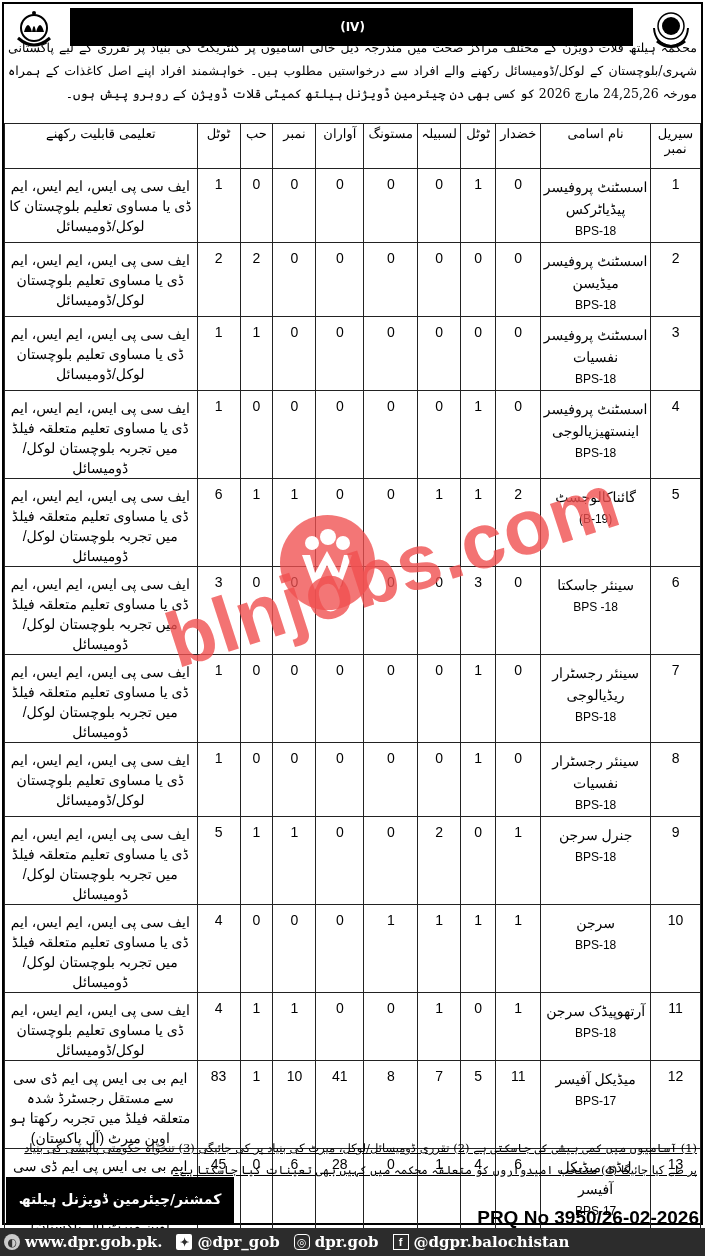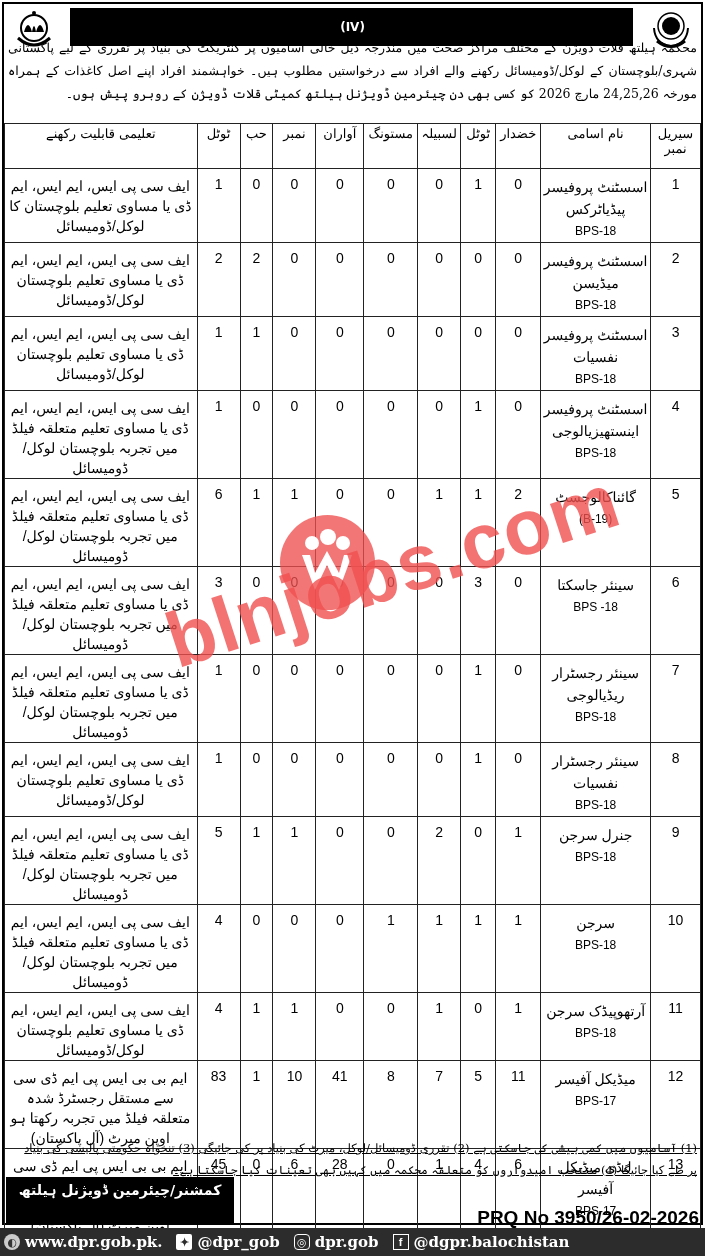--- a/index.html
+++ b/index.html
@@ -18,21 +18,21 @@
   table.jobs { position: absolute; left: 4px; top: 123px; width: 697px; border-collapse: collapse; direction: rtl; }
   table.jobs td, table.jobs th { border: 1px solid #222; text-align: center; vertical-align: top; font-weight: normal; }
   table.jobs th { height: 45px; font-family: "DejaVu Serif", serif; font-size: 13px; padding-top: 2px; }
   table.jobs td { font-family: "Liberation Sans", sans-serif; font-size: 14px; padding-top: 7px; }
   td.title-cell { font-family: "DejaVu Serif", serif; font-size: 12px; line-height: 22px; padding-top: 4px; margin-top: 38px; }
   td.title-cell .bps { font-family: "Liberation Sans", sans-serif; font-size: 12px; display: block; }
   td.qual { font-family: "DejaVu Serif", serif; font-size: 10.5px; line-height: 20px; text-align: right; padding: 3px 5px 0 4px; font-weight: bold; }
   td.serial { font-size: 14px; }
   .notes { position: absolute; left: 19px; right: 8px; top: 1137px; direction: rtl; font-family: "DejaVu Serif", serif; font-size: 11.5px; line-height: 22px; text-align: right; text-decoration: underline; }
   .stamp { position: absolute; left: 6px; top: 1177px; width: 228px; height: 48px; background: #000; color: #fff; direction: rtl;
-    text-align: center; font-weight: bold; font-size: 14px; line-height: 22px; padding-top: 2px; font-family: "DejaVu Sans", sans-serif; }
+    text-align: center; font-weight: bold; font-size: 14px; line-height: 22px; padding-top: 11px; font-family: "DejaVu Sans", sans-serif; }
   .prq { position: absolute; right: 6px; top: 1207px; font-family: "Liberation Sans", sans-serif; font-weight: bold; font-size: 19px; }
   .footer { position: absolute; left: 0; top: 1228px; width: 705px; height: 28px; background: #2c2c2c; color: #fff;
     display: flex; align-items: center; font-family: "DejaVu Serif", serif; font-weight: bold; font-size: 15px; padding-left: 4px; }
   .footer .item { display: flex; align-items: center; margin-right: 14px; white-space: nowrap; }
   .footer .ic { display: inline-flex; align-items: center; justify-content: center; width: 16px; height: 16px; margin-right: 5px; font-size: 11px; }
   .ic-globe { border-radius: 50%; background: #ccc; color: #333; }
   .ic-tw { background: #fff; color: #2c2c2c; border-radius: 2px; }
   .ic-ig { border: 1.5px solid #fff; border-radius: 4px; }
   .ic-fb { border: 1.5px solid #fff; font-family: "Liberation Sans", sans-serif; }
   .watermark-logo { position: absolute; left: 280px; top: 515px; width: 95px; height: 95px; border-radius: 50%; background: rgba(240,80,80,0.78); pointer-events: none; }

